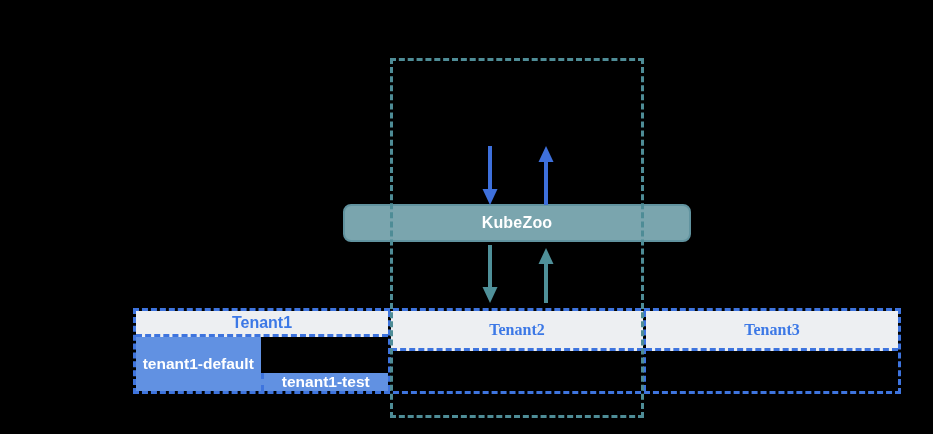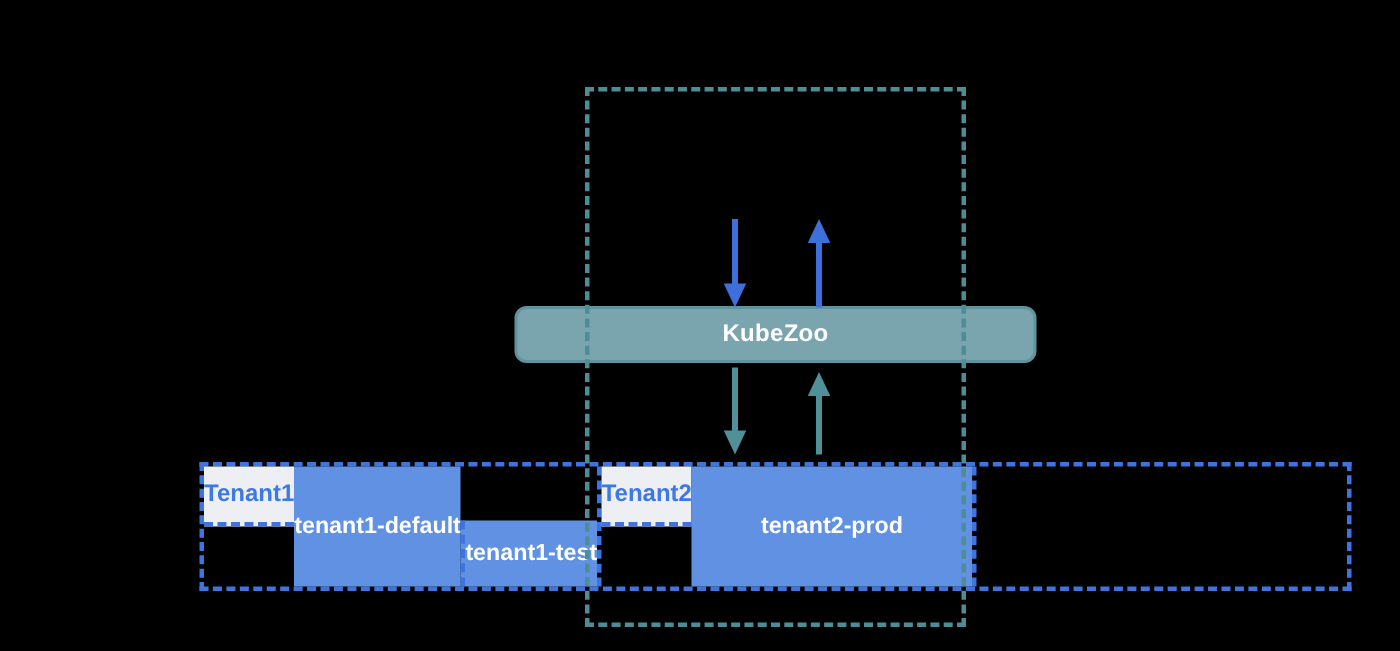--- a/index.html
+++ b/index.html
@@ -55,22 +55,22 @@
   .arrow-layer{position:absolute;left:0;top:0;z-index:3;}
 
   
   .tenant-table{
     position:absolute;
     left:133px;top:308px;width:768px;height:86px;
     border:3px dashed var(--table-dash);
     display:flex;
     z-index:1;
   }
-  .tenant-col{flex:1;display:flex;flex-direction:row;}
-  .tenant-col + .tenant-col{border-left:3px dashed var(--table-dash);}
+  .tenant-col{flex:1;display:flex;flex-direction:column;}
+  .tenant-col + .tenant-col{border-left:3px dashed var(--table-dash);font-family:Liberation Serif, serif;}
   .tenant-header{
     height:40px;
     background:var(--header-bg);
     border-bottom:3px dashed var(--table-dash);
     display:flex;align-items:center;justify-content:center;
     color:var(--header-text);
     font-size:16px;font-weight:700;
   }
   .ns-row{flex:1;display:flex;}
   .ns-cell{
@@ -121,25 +121,25 @@
       <div class="tenant-header">Tenant1</div>
       <div class="ns-row">
         <div class="ns-cell">tenant1-default</div>
         <div class="ns-cell">tenant1-test</div>
       </div>
     </div>
 
     <div class="tenant-col">
       <div class="tenant-header">Tenant2</div>
       <div class="ns-row">
-        <div class="ns-cell">tenant2-prod</div>
       </div>
     </div>
 
     <div class="tenant-col">
+      <div class="tenant-header">Tenant3</div>
       <div class="ns-row">
       </div>
     </div>
 
   </div>
 
   <div class="scope-rect"></div>
 
 </div>
 

